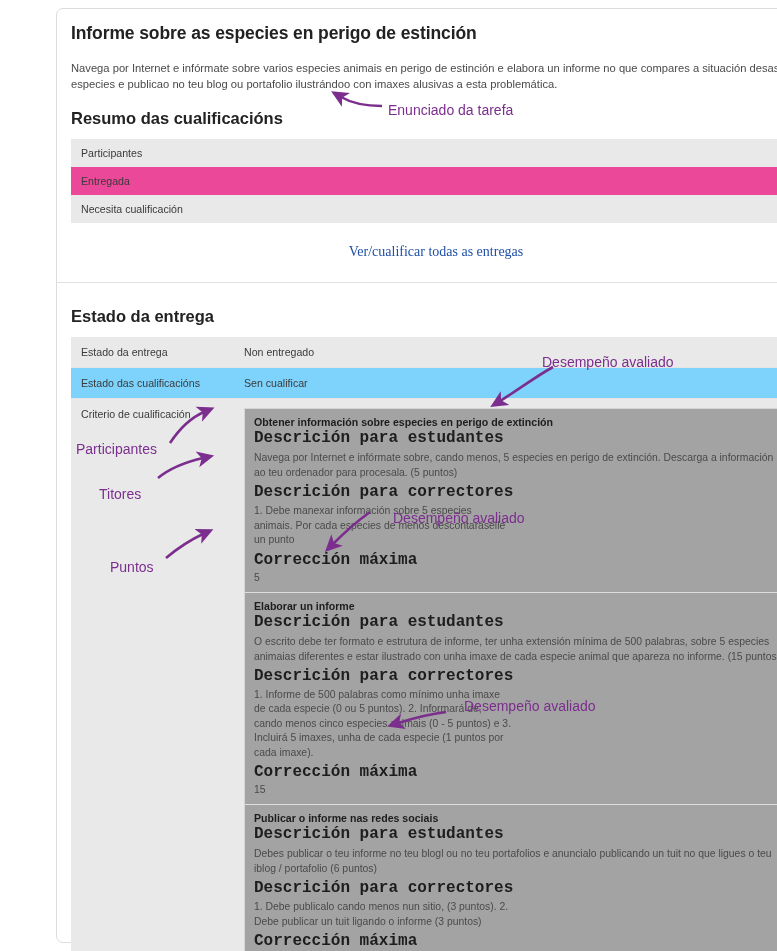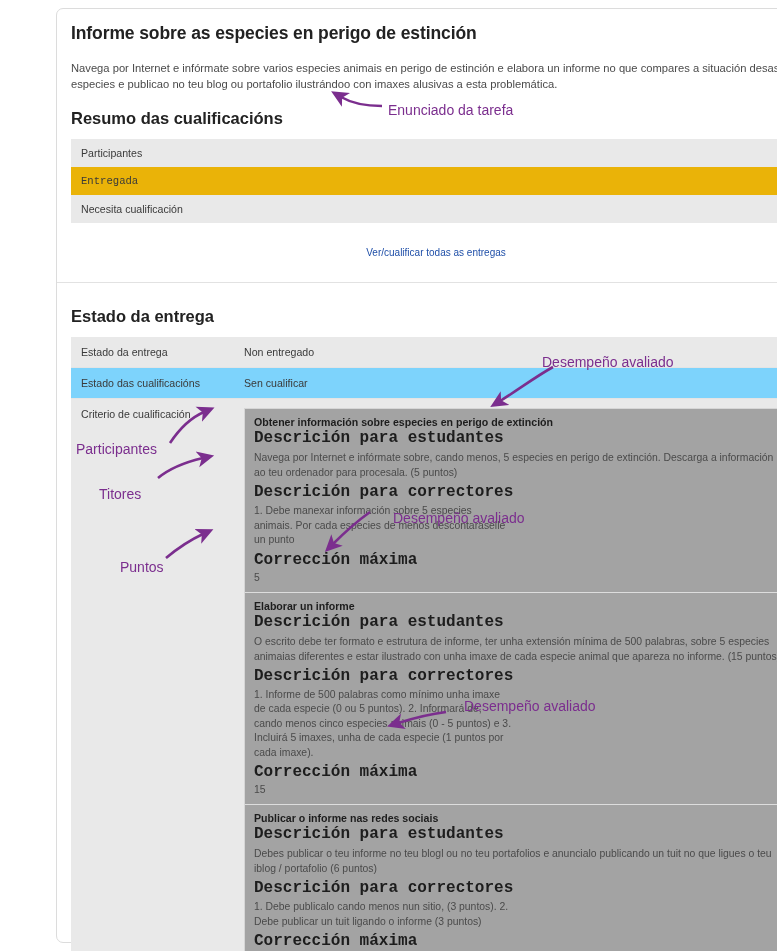--- a/index.html
+++ b/index.html
@@ -58,31 +58,32 @@
     border-collapse:collapse;
     table-layout:fixed;
     font-size:10.6px;
     color:#3a3a3a;
   }
   table.summary td{
     padding:8px 10px;
     border:0;
   }
   table.summary tr.odd td{ background:#e9e9e9; }
-  table.summary tr.even td{ background:#eab308;font-family:Liberation Mono, monospace; }
+  table.summary tr.even td{ background:#ec4899; }
   td.val{ text-align:right; padding-right:88px; }
 
   .linkrow{
     text-align:center;
     padding:19px 0 22px 0;
   }
   .linkrow a{
-    font-size:10px;
+    font-size:14px;
     color:#1f4fa8;
     text-decoration:none;
+    font-family:Liberation Serif, serif;
   }
 
   .divider{
     height:1px;
     background:#e2e2e2;
     margin:0 0 0 0;
   }
 
   
   .sec2{ padding:24px 14px 0 14px; }
@@ -300,15 +301,15 @@
     <path d="M118,558 C 130,548 142,540 155,534" stroke="#7B2E8E" stroke-width="2.6" fill="none" marker-end="url(#ah)"></path>
 
     <path d="M398,712 C 382,714 366,718 350,723" stroke="#7B2E8E" stroke-width="2.6" fill="none" marker-end="url(#ah)"></path>
   </svg>
 
   <div class="anno" style="left:340px; top:102px;">Enunciado da tarefa</div>
   <div class="anno" style="left:494px; top:354px;">Desempeño avaliado</div>
   <div class="anno" style="left:28px; top:441px;">Participantes</div>
   <div class="anno" style="left:51px; top:486px;">Titores</div>
   <div class="anno" style="left:345px; top:510px;">Desempeño avaliado</div>
-  <div class="anno" style="left:72px; top:559px;">Puntos</div>
+  <div class="anno" style="left:62px; top:559px;">Puntos</div>
   <div class="anno" style="left:416px; top:698px;">Desempeño avaliado</div>
 </div>
 
 </body></html>

